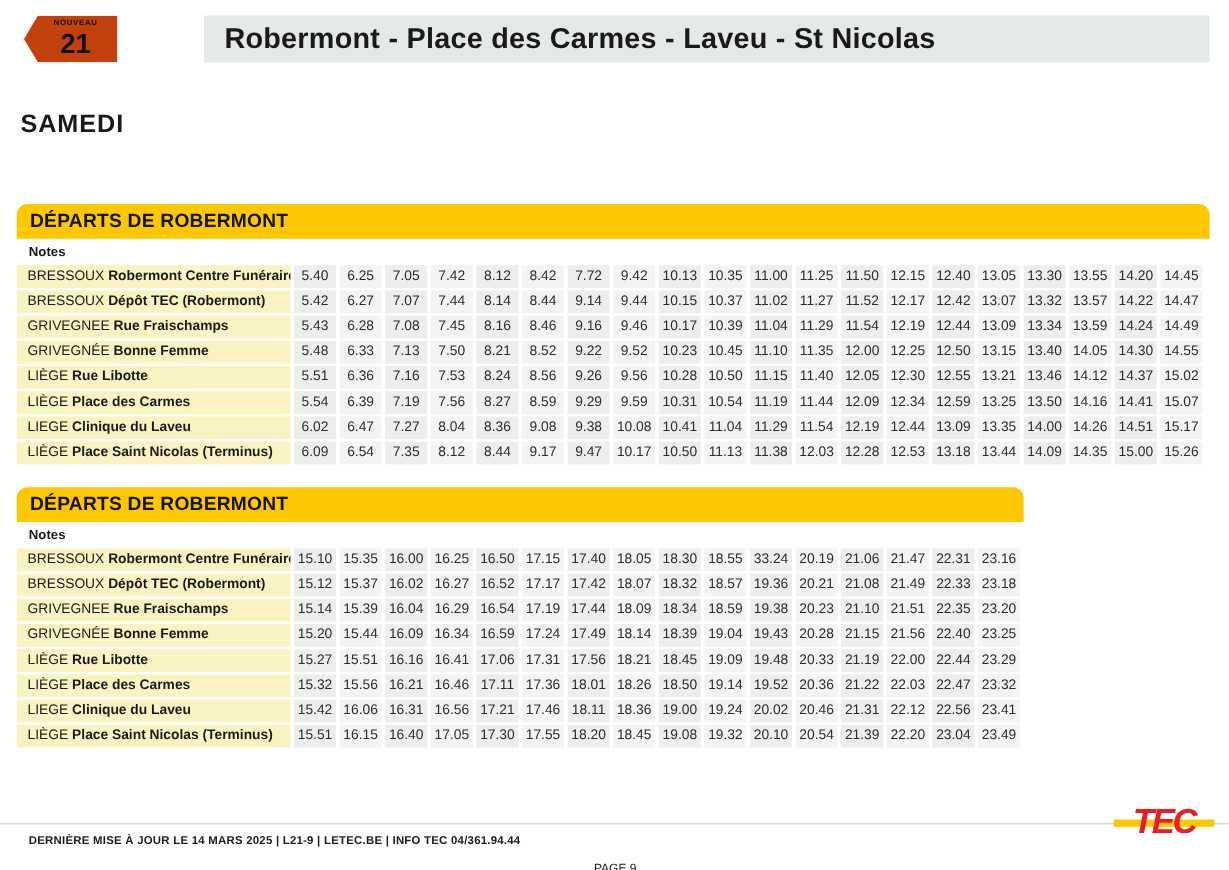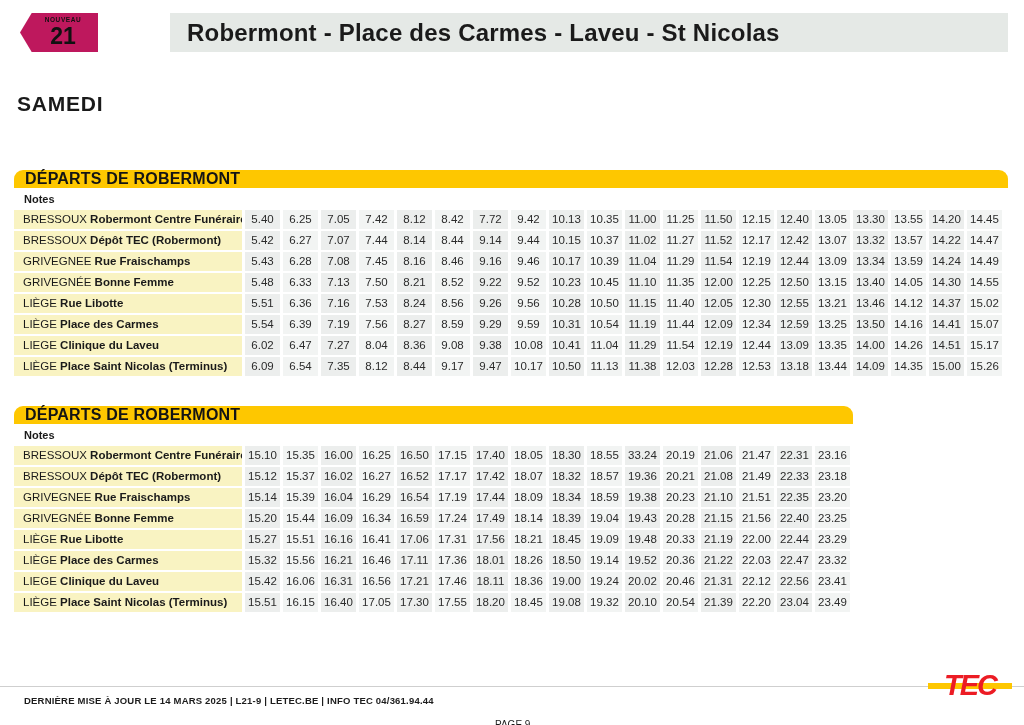--- a/index.html
+++ b/index.html
@@ -10,40 +10,40 @@
   }
   
   .topbar{position:absolute;left:17px;top:13px;height:39px;display:flex;align-items:stretch;}
   .ancien-box{
     width:84px;background:#f9f2bb;display:flex;flex-direction:column;
     align-items:center;justify-content:center;line-height:1;
   }
   .ancien-label{font-size:7px;letter-spacing:1.5px;color:#9aa2a6;font-weight:700;margin-bottom:1px;}
   .ancien-number{font-size:22px;color:#8b9399;font-weight:700;}
   .nouveau-badge{
-    width:70px;margin-left:3px;background:#be185d;
+    width:70px;margin-left:3px;background:#c2410c;
     clip-path:polygon(0 50%,15% 0,100% 0,100% 100%,15% 100%);
     display:flex;flex-direction:column;align-items:center;justify-content:center;
     line-height:1;padding-left:8px;
   }
   .nouveau-label{font-size:6.5px;letter-spacing:0.6px;color:#111;font-weight:800;margin-bottom:1px;}
   .nouveau-number{font-size:23px;color:#111;font-weight:800;}
   .titlebar{
     position:absolute;left:170px;top:13px;width:838px;height:39px;background:#e5e9e6;
     display:flex;align-items:center;padding-left:17px;box-sizing:border-box;
     font-size:24px;font-weight:700;letter-spacing:0.2px;
   }
   
   .day-heading{position:absolute;left:17px;top:92px;font-size:21px;font-weight:800;letter-spacing:0.8px;}
   
   .ttable{position:absolute;left:14px;width:994px;}
   #table-0{top:170px;}
   #table-1{top:406px;}
   .ttable-header{
-    height:18px;background:#fec700;border-radius:9px 9px 0 0;
+    height:29px;background:#fec700;border-radius:9px 9px 0 0;
     display:flex;align-items:center;padding-left:11px;box-sizing:border-box;
     font-size:16px;font-weight:800;letter-spacing:0.2px;color:#141414;
   }
   #table-0 .ttable-header{width:994px;}
   #table-1 .ttable-header{width:839px;}
   .notes-label{margin:5px 0 4px 10px;font-size:11px;font-weight:700;height:13px;line-height:13px;}
   .trow{display:flex;gap:3px;margin-bottom:2px;height:19px;}
   .label-cell{
     width:228px;flex:none;background:#f9f3c2;font-size:11.5px;line-height:19px;
     padding-left:9px;box-sizing:border-box;white-space:nowrap;overflow:hidden;

